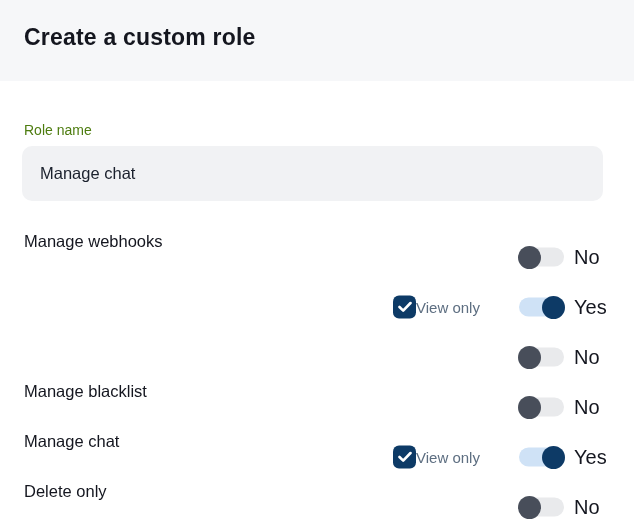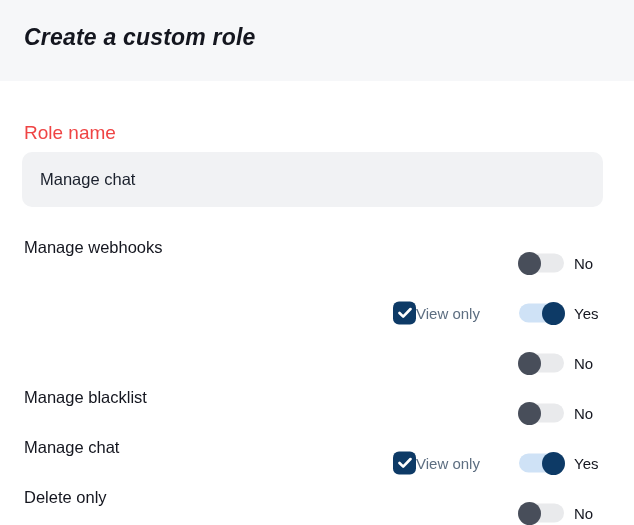--- a/index.html
+++ b/index.html
@@ -20,36 +20,35 @@
     --toggle-on-track: #cfe2f6;
     --checkbox-bg: #0d3a66;
     --viewonly-text: #5d6e81;
   }
   .header {
     height: 81px;
     background: var(--header-bg);
     display: flex;
     align-items: center;
     padding: 0 24px 6px 24px;
-    font-style: italic;
   }
   .header h1 {
     font-size: 23px;
     font-weight: 700;
     letter-spacing: 0.2px;
     color: var(--text-dark);
   }
   .content {
     padding: 0 24px;
   }
   .field-label {
     display: block;
     margin-top: 41px;
-    font-size: 19px;
-    color: #ef4444;
+    font-size: 14px;
+    color: #4d7c0f;
   }
   .role-input {
     display: block;
     margin-top: 8px;
     margin-left: -2px;
     width: 581px;
     height: 55px;
     background: var(--input-bg);
     border: none;
     border-radius: 10px;
@@ -106,21 +105,21 @@
     transform: translateY(-50%);
     width: 23px; height: 23px;
     border-radius: 50%;
   }
   .toggle.off { background: var(--toggle-off-track); }
   .toggle.off .knob { left: -1px; background: var(--toggle-off-knob); }
   .toggle.on { background: var(--toggle-on-track); }
   .toggle.on .knob { left: 23px; background: var(--toggle-on-knob); }
   .state-label {
     left: 550px;
-    font-size: 15px;
+    font-size: 20px;
     color: var(--text-dark);
     white-space: nowrap;
   }
 </style>
 </head>
 <body>
 
 <div class="header">
   <h1>Create a custom role</h1>
 </div>

